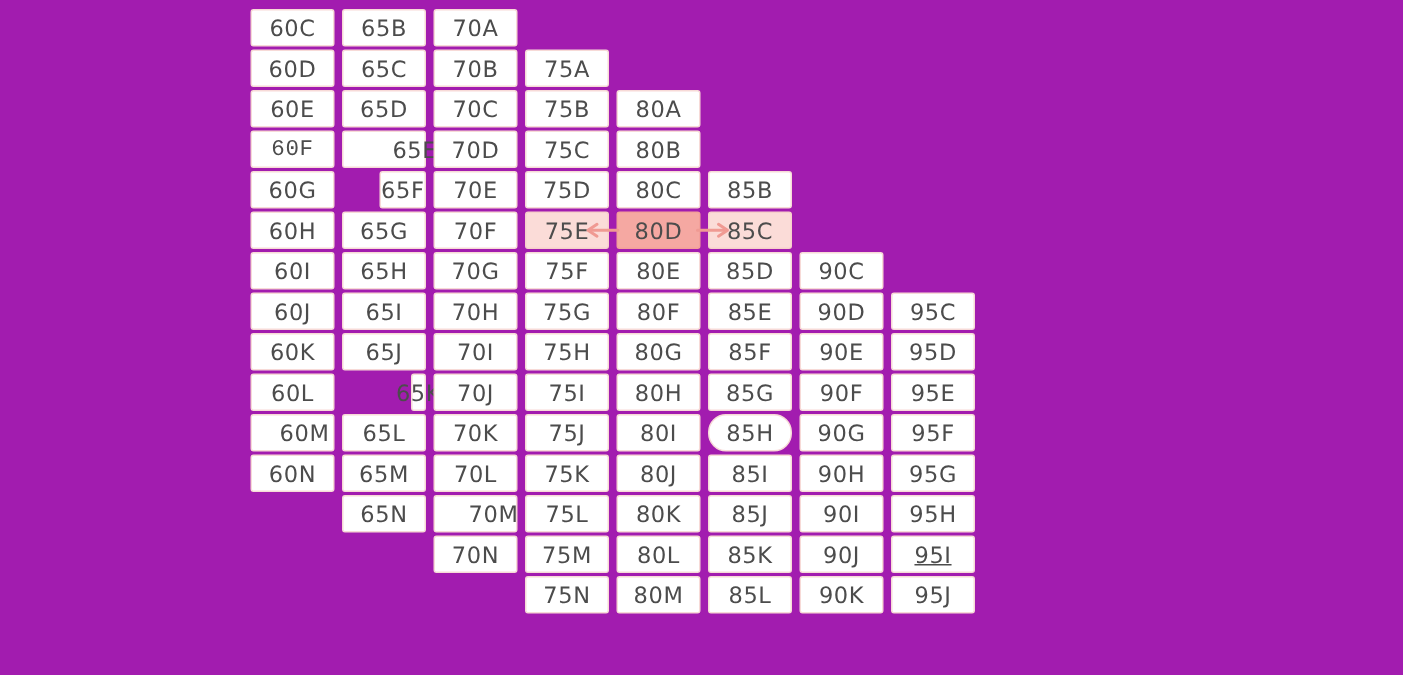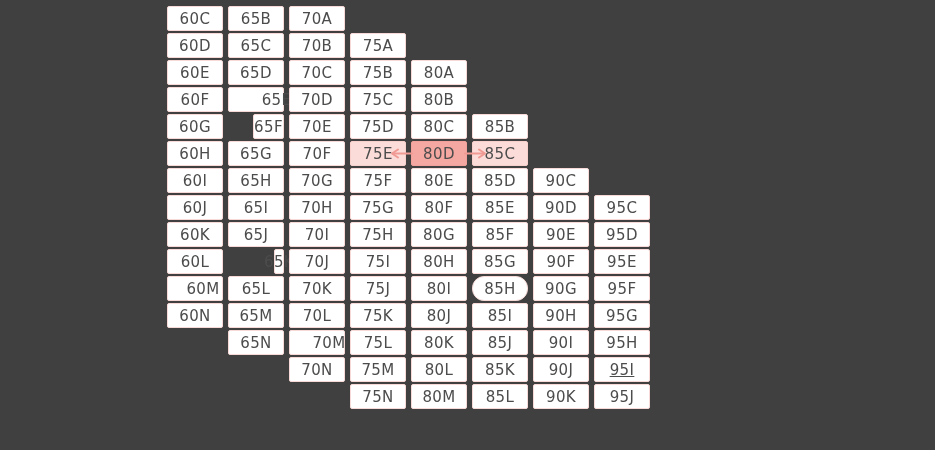--- a/index.html
+++ b/index.html
@@ -5,21 +5,21 @@
   html, body {
     margin: 0;
     padding: 0;
     background: #ffffff;
     font-family: "DejaVu Sans", "Liberation Sans", sans-serif;
   }
   .canvas {
     position: relative;
     width: 935px;
     height: 450px;
-    background: #404040;
+    background: #a21caf;
     overflow: hidden;
   }
   .grid {
     position: absolute;
     left: 167px;
     top: 6px;
     display: grid;
     grid-template-columns: repeat(8, 56px);
     grid-template-rows: repeat(15, 25px);
     column-gap: 5px;
@@ -74,21 +74,21 @@
       <path d="M25 5.5 H6"></path>
       <path d="M11 1.5 L5 5.5 L11 9.5"></path>
     </svg>
     <svg class="arrow arrow-right" viewBox="0 0 26 11">
       <path d="M1 5.5 H20"></path>
       <path d="M15 1.5 L21 5.5 L15 9.5"></path>
     </svg>
   <div class="cell" style="grid-area: 1 / 1;">60C</div>
       <div class="cell" style="grid-area: 2 / 1;">60D</div>
       <div class="cell" style="grid-area: 3 / 1;">60E</div>
-      <div class="cell" style="grid-area: 4 / 1;">60F</div>
+      <div class="cell" style="grid-area: 4 / 1; font-family: Liberation Mono, monospace;">60F</div>
       <div class="cell" style="grid-area: 5 / 1;">60G</div>
       <div class="cell" style="grid-area: 6 / 1;">60H</div>
       <div class="cell" style="grid-area: 7 / 1;">60I</div>
       <div class="cell" style="grid-area: 8 / 1;">60J</div>
       <div class="cell" style="grid-area: 9 / 1;">60K</div>
       <div class="cell" style="grid-area: 10 / 1;">60L</div>
       <div class="cell" style="grid-area: 11 / 1; padding-left: 16px;">60M</div>
       <div class="cell" style="grid-area: 12 / 1;">60N</div>
       <div class="cell" style="grid-area: 1 / 2;">65B</div>
       <div class="cell" style="grid-area: 2 / 2;">65C</div>

